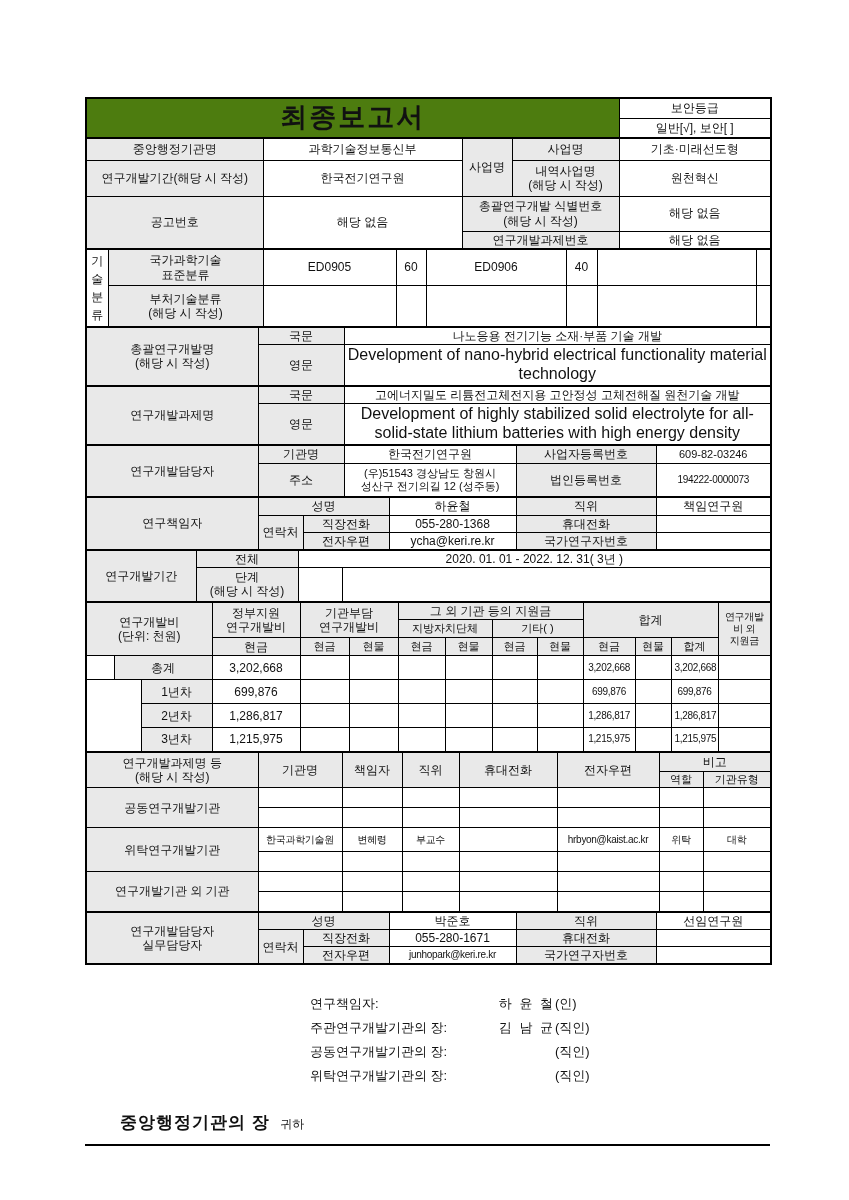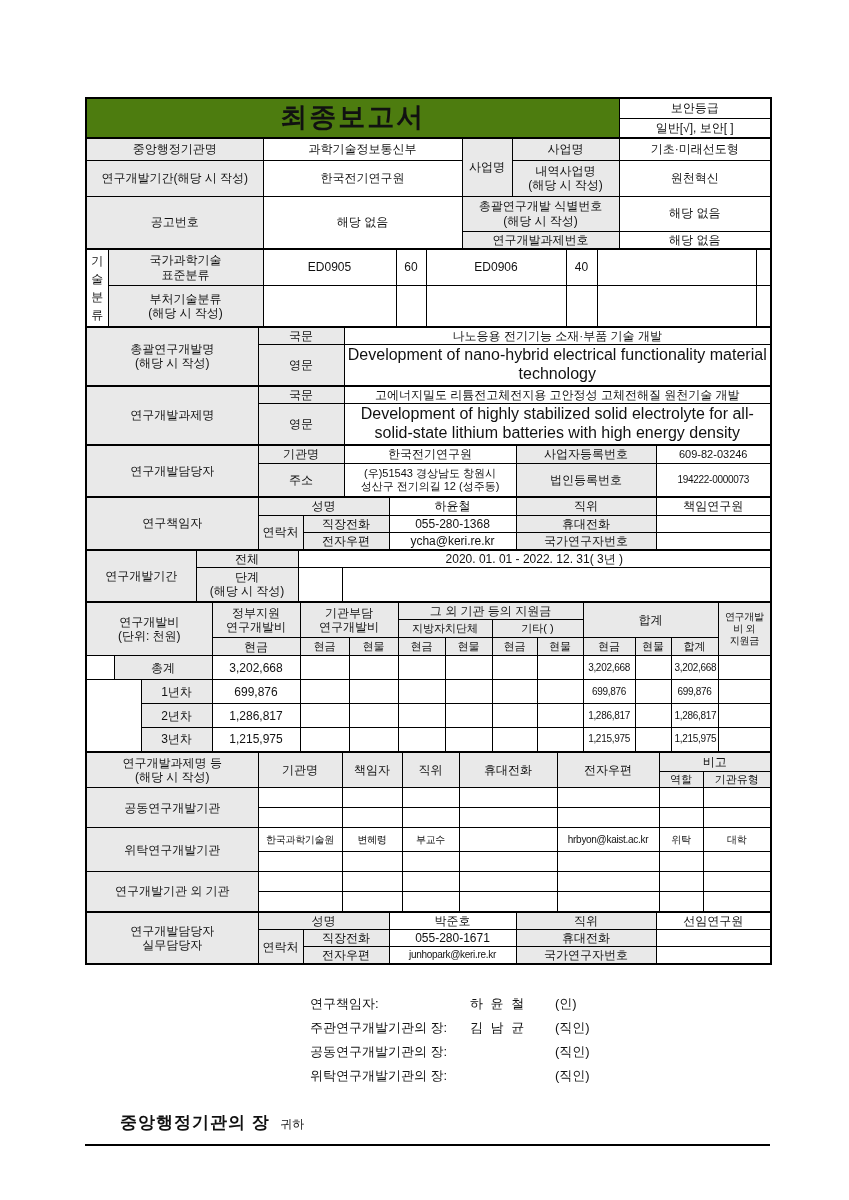--- a/index.html
+++ b/index.html
@@ -17,21 +17,21 @@
   .s11{font-size:11px;}
   .eng{font-size:16px;}
   tr.h17{height:17px;} tr.h18{height:18px;} tr.h20{height:20px;} tr.h16{height:16px;}
   tr.h22{height:22px;} tr.h24{height:24px;} tr.h32{height:32px;} tr.h34{height:34px;}
   tr.h35{height:35px;} tr.h36{height:36px;}
   .statement{width:685px;margin-top:10px;font-size:13.5px;line-height:1.55;text-align:justify;letter-spacing:0.5px;word-break:keep-all;}
   .dateline{margin:26px 0 0 252px;display:flex;gap:50px;font-size:13px;}
   .signs{margin:30px 0 0 225px;font-size:13px;}
   .sign-row{display:flex;margin-bottom:6px;}
   .sign-role{display:inline-block;min-width:160px;text-align:left;}
-  .sign-name{display:inline-block;min-width:85px;text-align:left;letter-spacing:2px;}
+  .sign-name{display:inline-block;min-width:85px;text-align:right;letter-spacing:2px;}
   .sign-seal{display:inline-block;}
   .recipient{width:685px;margin-top:26px;border-bottom:2px solid #000;padding:0 0 10px 35px;box-sizing:border-box;}
   .recipient-main{font-size:17px;font-weight:bold;letter-spacing:1px;}
   .recipient-suffix{font-size:12px;margin-left:6px;}
 </style>
 </head>
 <body>
 
 <div class="sheet">
 

